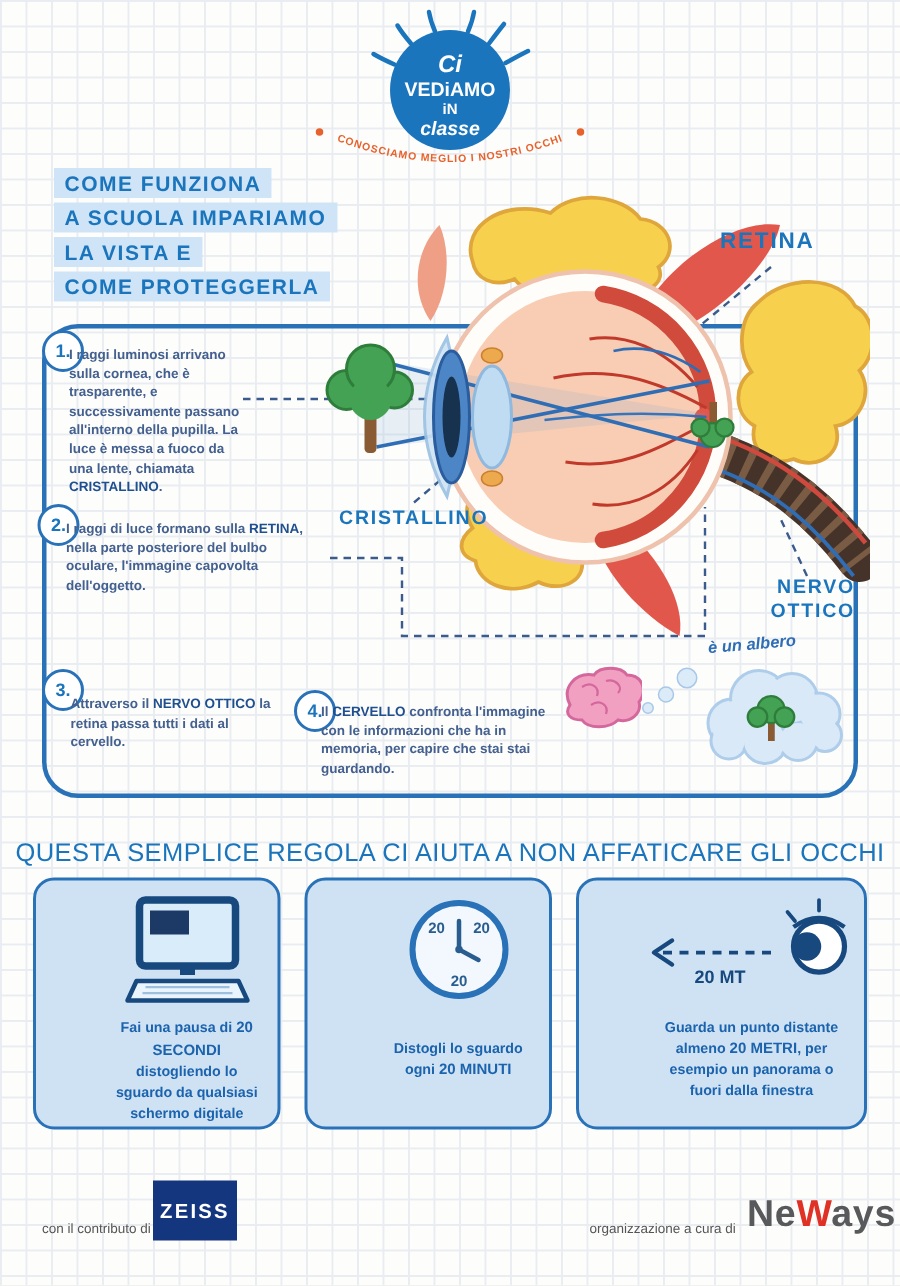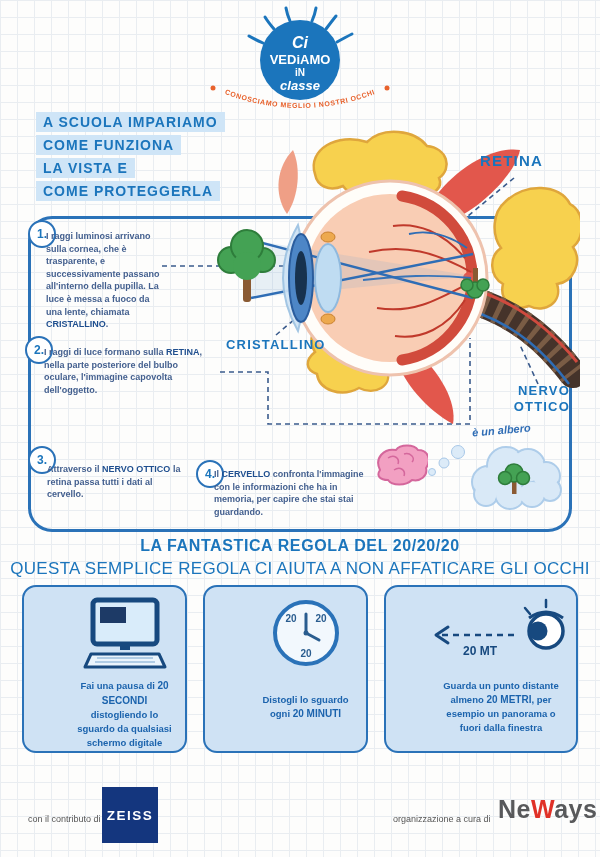--- a/index.html
+++ b/index.html
@@ -21,21 +21,21 @@
   .rule-subtitle{left:0;top:559px;width:100%;text-align:center;color:#1b75bc;font-weight:400;font-size:17px;letter-spacing:.3px;}
   .cards{left:22px;top:585px;width:556px;display:flex;gap:16px;}
   .card{flex:1;height:168px;border:2.5px solid #2a72b8;border-radius:14px;background:#cfe2f4;
     display:flex;flex-direction:column;align-items:center;box-sizing:border-box;padding-left:40px;}
   .card-icon{height:92px;display:flex;align-items:center;justify-content:center;}
   .card-text{padding:0 10px;font-size:9.5px;line-height:1.45;color:#1b63ad;font-weight:700;text-align:center;}
   .card-text .b{font-weight:700;font-size:10px;}
   .footer-bar{left:0;top:760px;width:600px;height:23px;background:#2a72b8;color:#fff;font-weight:800;
     letter-spacing:2.5px;font-size:12.5px;display:flex;align-items:center;justify-content:center;}
   .credit-label{font-size:9px;color:#555;}
-  .zeiss{left:102px;top:787px;width:56px;height:56px;background:#14367e;color:#fff;font-weight:800;
+  .zeiss{left:102px;top:787px;width:56px;height:40px;background:#14367e;color:#fff;font-weight:800;
     letter-spacing:1.5px;font-size:13.5px;display:flex;align-items:center;justify-content:center;}
   .neways{left:498px;top:795px;font-size:25px;font-weight:800;color:#58595b;letter-spacing:.5px;text-align:center;}
   .neways .red{color:#e03127;}
   .thought-label{left:472px;top:424px;color:#2f6db5;font-style:italic;font-weight:700;font-size:11px;transform:rotate(-5deg);}
 </style>
 </head>
 <body>
 
 <div class="page">
 
@@ -55,22 +55,22 @@
     <text x="115" y="84" text-anchor="middle" fill="#fff" font-size="13" font-style="italic" font-weight="800">classe</text>
     <path id="tagarc" d="M30,84 Q115,120 200,84" fill="none"></path>
     <text font-size="7" font-weight="700" fill="#e8622c" letter-spacing="0.6">
       <textPath href="#tagarc" startOffset="50%" text-anchor="middle">CONOSCIAMO MEGLIO I NOSTRI OCCHI</textPath>
     </text>
     <circle cx="28" cy="82" r="2.5" fill="#e8622c"></circle>
     <circle cx="202" cy="82" r="2.5" fill="#e8622c"></circle>
   </svg>
 
   <div class="abs" style="left:36px;top:112px;">
+    <div class="title-line">COME FUNZIONA</div>
     <div class="title-line">A SCUOLA IMPARIAMO</div>
-    <div class="title-line">COME FUNZIONA</div>
     <div class="title-line">LA VISTA E</div>
     <div class="title-line">COME PROTEGGERLA</div>
   </div>
 
   <div class="abs panel"></div>
 
   <svg class="abs" style="left:0;top:0;" width="600" height="857">
     <g fill="none" stroke="#3a5b8c" stroke-width="1.6" stroke-dasharray="5 4">
       <path d="M162,266 L320,266"></path>
       <path d="M276,335 L316,301"></path>
@@ -199,21 +199,20 @@
     </g>
     <g>
       <rect x="54" y="48" width="4.5" height="14" fill="#8a5a33"></rect>
       <circle cx="56" cy="41" r="9" fill="#44a254" stroke="#2e7d3b" stroke-width="1.5"></circle>
       <circle cx="47" cy="46" r="6.5" fill="#44a254" stroke="#2e7d3b" stroke-width="1.5"></circle>
       <circle cx="65" cy="46" r="6.5" fill="#44a254" stroke="#2e7d3b" stroke-width="1.5"></circle>
     </g>
   </svg>
   <div class="abs thought-label">è un albero</div>
 
-  <div class="abs rule-title">LA FANTASTICA REGOLA DEL 20/20/20</div>
   <div class="abs rule-subtitle">QUESTA SEMPLICE REGOLA CI AIUTA A NON AFFATICARE GLI OCCHI</div>
 
   <div class="abs cards">
     <div class="card">
       <div class="card-icon">
         <svg width="84" height="72" viewBox="0 0 84 72">
           <rect x="10" y="3" width="64" height="44" rx="4" fill="#d9ecfa" stroke="#17497f" stroke-width="5"></rect>
           <rect x="17" y="10" width="26" height="16" fill="#1d3a66"></rect>
           <rect x="37" y="47" width="10" height="6" fill="#17497f"></rect>
           <path d="M8,57 L76,57 L82,70 L2,70 Z" fill="#eaf4fc" stroke="#17497f" stroke-width="3" stroke-linejoin="round"></path>

